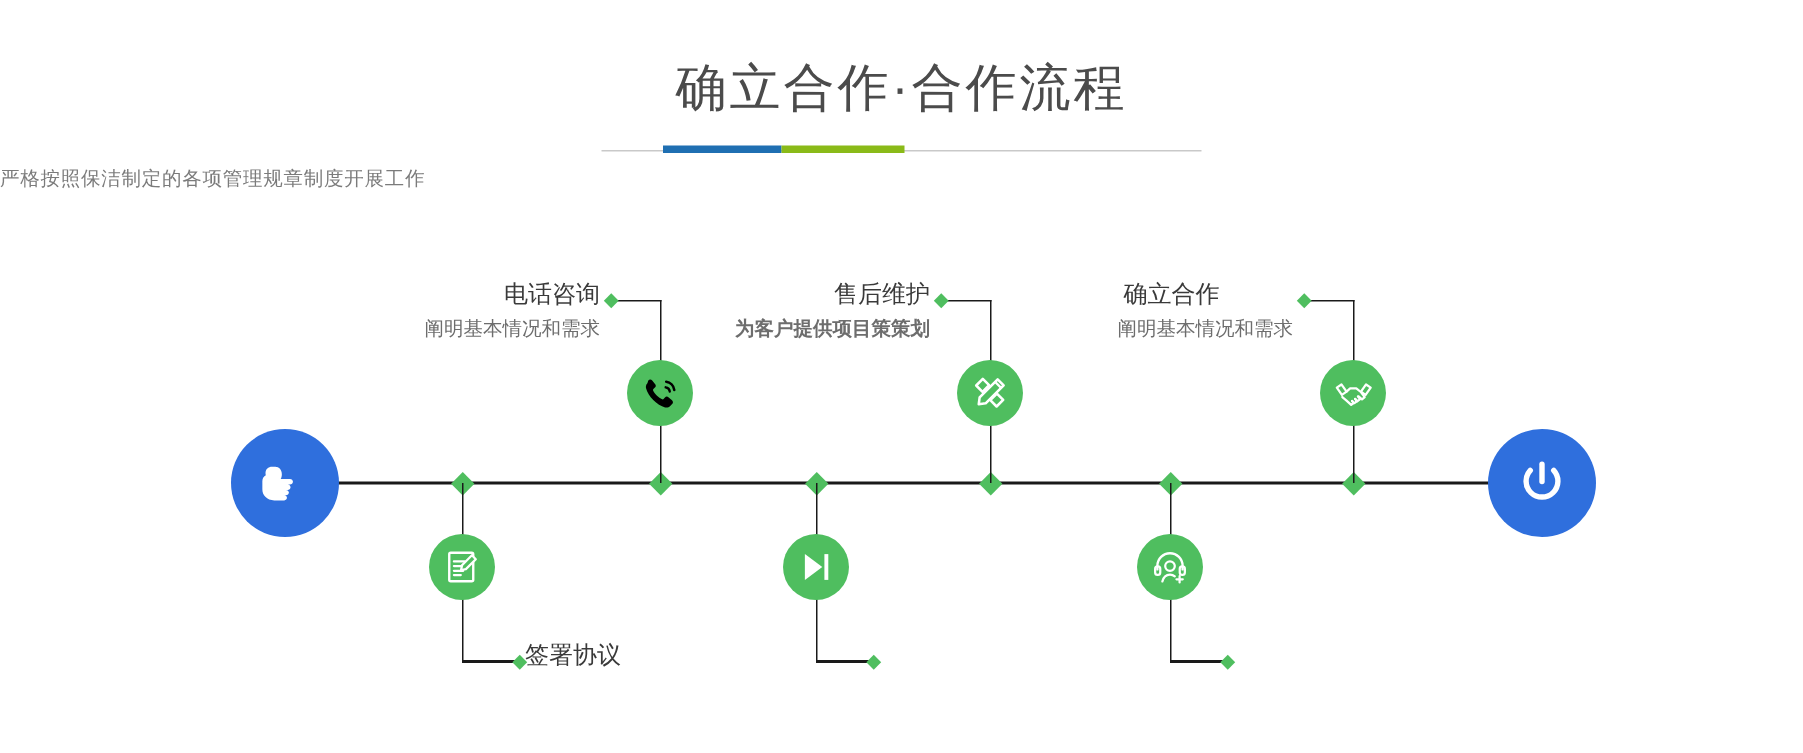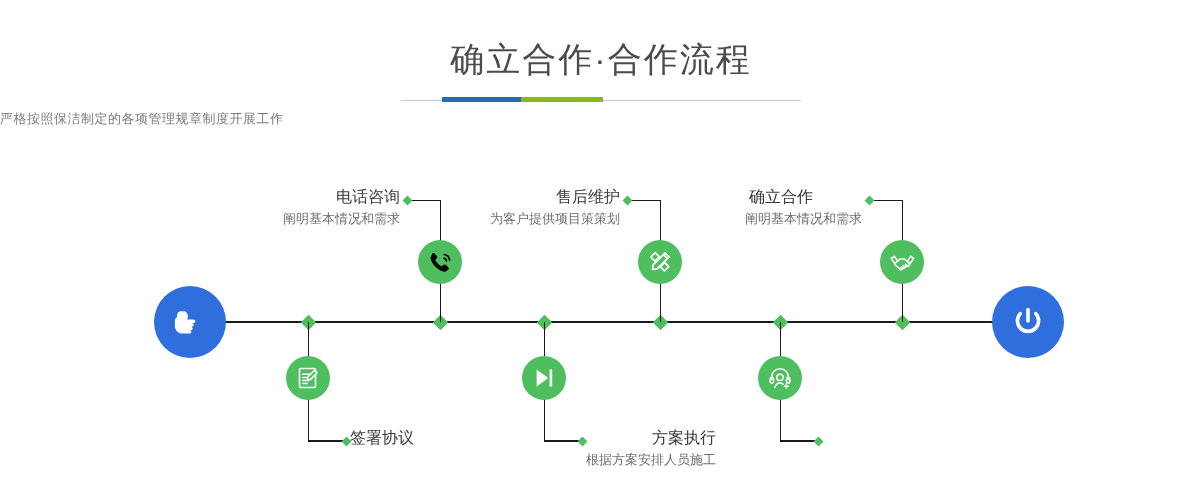--- a/index.html
+++ b/index.html
@@ -241,38 +241,34 @@
       <svg width="26" height="26" viewBox="0 0 26 26" aria-hidden="true">
         <path d="M18.1 3.9l4 4-12 12-4.6.6.6-4.6z" fill="none" stroke="#ffffff" stroke-width="1.7" stroke-linejoin="round"></path>
         <path d="M16.4 5.6l4 4" stroke="#ffffff" stroke-width="1.5"></path>
         <path d="M8.2 3.6l4.2 4.2-4.4 4.4-4.2-4.2z" fill="none" stroke="#ffffff" stroke-width="1.7" stroke-linejoin="round"></path>
         <path d="M17.6 13.4l4.2 4.2-4.4 4.4-4.2-4.2z" fill="none" stroke="#ffffff" stroke-width="1.7" stroke-linejoin="round"></path>
       </svg>
     </span>
   </div>
   <div class="step-label above" style="left:458px; top:186px; width:166px;">
     <div class="title" style="text-align:right; padding-right:4px;">售后维护</div>
-    <div class="desc" style="text-align:right; padding-right:4px;">为客户提供项目策策划</div>
+    <div class="desc" style="text-align:right; padding-right:4px;font-weight:bold;">为客户提供项目策策划</div>
   </div>
 
   <div class="diamond axis-dot" style="left:539px"></div>
   <div class="vline" style="left:543.5px; top:322px; height:119px;"></div>
   <div class="hline" style="left:543.5px; top:440px; width:38px;"></div>
   <div class="diamond tip" style="left:579px; top:437.5px;"></div>
   <div class="node" style="left:522px; top:356px;">
     <span>
       <svg width="26" height="26" viewBox="0 0 26 26" aria-hidden="true">
         <path d="M5.6 4.4L17.2 13 5.6 21.6z" fill="#ffffff"></path>
         <rect x="18.6" y="4.4" width="2.6" height="17.2" fill="#ffffff"></rect>
       </svg>
     </span>
-  </div>
-  <div class="step-label below" style="left:586px; top:427px;">
-    <div class="title">方案执行</div>
-    <div class="desc">根据方案安排人员施工</div>
   </div>
 
   <div class="diamond axis-dot" style="left:897px"></div>
   <div class="vline" style="left:901.5px; top:200px; height:122px;"></div>
   <div class="hline" style="left:870px; top:199.5px; width:33px;"></div>
   <div class="diamond tip" style="left:866px; top:196.5px;"></div>
   <div class="node" style="left:880px; top:240px;">
     <span>
       <svg width="27" height="27" viewBox="0 0 27 27" aria-hidden="true">
         <path d="M2.2 9.4l3.1-2.1 3.4 4.8-3.1 2.2z" fill="none" stroke="#ffffff" stroke-width="1.5" stroke-linejoin="round"></path>

